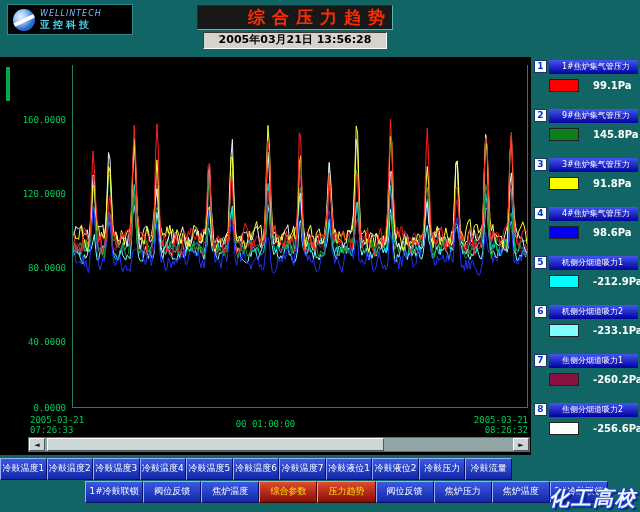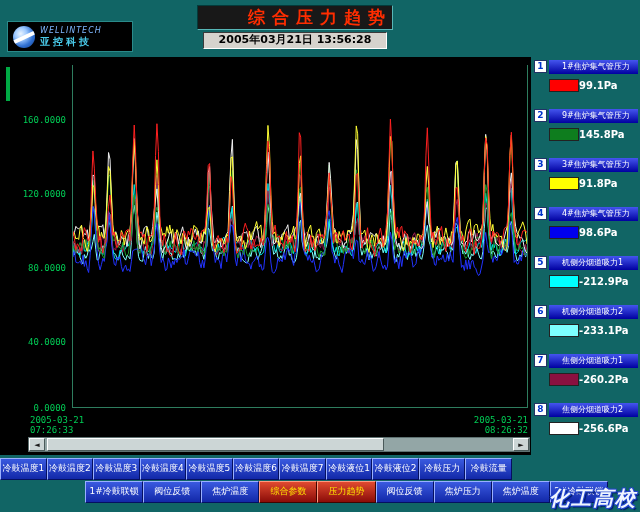--- a/index.html
+++ b/index.html
@@ -2,21 +2,21 @@
 <html><head>
 <meta charset="utf-8">
 <style>
   *{margin:0;padding:0;box-sizing:border-box}
   html,body{width:640px;height:512px;overflow:hidden;background:#0b4f4f;
     font-family:"DejaVu Sans","Liberation Sans",sans-serif}
   .screen{position:relative;width:640px;height:512px;background:#116565;overflow:hidden}
 
   
   .header{position:absolute;left:0;top:0;width:640px;height:57px}
-  .logo{position:absolute;left:7px;top:21px;width:126px;height:31px;background:#000;
+  .logo{position:absolute;left:7px;top:4px;width:126px;height:31px;background:#000;
     border:1px solid #2a8a8a;display:flex;align-items:center;gap:5px;padding:2px 5px}
   .logo-globe{width:22px;height:22px;border-radius:50%;flex:none;position:relative;overflow:hidden;
     background:radial-gradient(circle at 35% 35%,#eaf4ff 0%,#9cc8ff 30%,#2f6fd0 62%,#123f8a 100%)}
   .logo-globe::before{content:"";position:absolute;left:-4px;top:9px;width:32px;height:4px;
     background:#fff;transform:rotate(-25deg)}
   .logo-line1{font-size:8px;color:#7fb7ff;font-style:italic;letter-spacing:1px;line-height:10px}
   .logo-line2{font-size:10px;color:#49c9e8;font-weight:bold;letter-spacing:3px;line-height:12px}
   .title-box{position:absolute;left:197px;top:5px;width:196px;height:25px;background:#181818;
     border-top:1px solid #033b3b;border-left:1px solid #033b3b;
     border-bottom:1px solid #57b7b7;border-right:1px solid #57b7b7;
@@ -49,21 +49,21 @@
     border:1px solid;border-color:#fff #4a5a5a #4a5a5a #fff}
 
   
   .legend{position:absolute;left:534px;top:59px;width:104px;height:396px}
   .leg-item{height:49px}
   .leg-label-row{display:flex;align-items:center;gap:2px;height:15px}
   .leg-num{width:13px;height:13px;flex:none;background:#fff;border:1px solid #223366;
     color:#0033cc;font-size:9px;font-weight:bold;text-align:center;line-height:11px}
   .leg-bar{flex:1;height:14px;background:linear-gradient(180deg,#4455ee 0%,#0000a0 100%);
     color:#fff;font-size:8px;line-height:13px;padding-left:13px;white-space:nowrap;overflow:hidden}
-  .leg-value-row{display:flex;align-items:center;gap:0;margin:5px 16px 0 15px}
+  .leg-value-row{display:flex;align-items:center;gap:14px;margin:5px 16px 0 15px}
   .leg-swatch{width:30px;height:13px;flex:none;border:1px solid #222}
   .leg-value{font-size:10px;font-weight:bold;color:#fff;white-space:nowrap}
 
   
   .nav1{position:absolute;left:0;top:458px;width:512px;height:22px;display:flex}
   .nav2{position:absolute;left:85px;top:481px;width:523px;height:22px;display:flex}
   .nav-btn{flex:1;height:22px;background:linear-gradient(180deg,#3a5ae0 0%,#1228a8 100%);
     border-top:1px solid #9ab0ff;border-left:1px solid #9ab0ff;
     border-bottom:1px solid #051060;border-right:1px solid #051060;
     color:#fff;font-size:9px;text-align:center;line-height:19px;
@@ -111,20 +111,21 @@
         <polyline points="0.0,181.1 1.4,186.5 2.9,187.0 4.3,182.8 5.7,181.5 7.1,178.1 8.6,182.6 10.0,178.0 11.4,184.4 12.9,175.1 14.3,183.7 15.7,185.1 17.2,176.7 18.6,144.8 20.0,115.6 21.4,127.6 22.9,150.3 24.3,179.1 25.7,185.5 27.2,183.0 28.6,188.6 30.0,191.7 31.4,193.7 32.9,175.7 34.3,139.0 35.7,111.2 37.2,110.6 38.6,144.4 40.0,174.7 41.5,176.6 42.9,172.7 44.3,171.5 45.7,182.7 47.2,183.0 48.6,185.2 50.0,177.8 51.5,183.9 52.9,190.9 54.3,191.1 55.7,188.9 57.2,176.4 58.6,170.6 60.0,147.5 61.5,130.1 62.9,149.0 64.3,176.9 65.8,185.7 67.2,188.9 68.6,180.8 70.0,177.7 71.5,176.1 72.9,173.2 74.3,181.0 75.8,180.9 77.2,189.3 78.6,181.8 80.1,179.5 81.5,171.4 82.9,147.9 84.3,142.6 85.8,149.1 87.2,174.1 88.6,177.2 90.1,175.8 91.5,186.7 92.9,190.2 94.3,180.7 95.8,173.4 97.2,181.0 98.6,176.2 100.1,182.9 101.5,179.1 102.9,181.7 104.4,182.6 105.8,189.1 107.2,177.6 108.6,178.5 110.1,176.1 111.5,175.5 112.9,180.0 114.4,180.5 115.8,186.1 117.2,178.8 118.6,185.2 120.1,184.5 121.5,176.2 122.9,186.5 124.4,182.3 125.8,187.2 127.2,179.3 128.7,187.3 130.1,186.6 131.5,190.5 132.9,187.4 134.4,166.1 135.8,128.1 137.2,107.8 138.7,141.9 140.1,177.5 141.5,180.5 142.9,186.3 144.4,180.7 145.8,186.1 147.2,183.3 148.7,187.5 150.1,186.6 151.5,191.6 153.0,186.2 154.4,187.9 155.8,176.1 157.2,146.8 158.7,117.4 160.1,105.6 161.5,140.9 163.0,177.5 164.4,188.5 165.8,193.5 167.2,186.3 168.7,186.0 170.1,186.1 171.5,190.1 173.0,180.7 174.4,189.0 175.8,192.1 177.3,191.3 178.7,184.7 180.1,185.1 181.5,187.1 183.0,186.6 184.4,187.0 185.8,182.6 187.3,181.0 188.7,173.4 190.1,177.1 191.5,177.9 193.0,177.9 194.4,162.3 195.8,139.6 197.3,143.5 198.7,157.6 200.1,172.8 201.6,171.3 203.0,175.7 204.4,170.5 205.8,170.1 207.3,183.2 208.7,176.5 210.1,174.0 211.6,180.4 213.0,184.6 214.4,177.0 215.8,181.7 217.3,177.4 218.7,184.5 220.1,189.0 221.6,177.7 223.0,170.8 224.4,174.4 225.9,153.3 227.3,125.9 228.7,122.6 230.1,154.0 231.6,173.8 233.0,181.8 234.4,186.0 235.9,177.5 237.3,180.7 238.7,179.5 240.2,177.8 241.6,182.8 243.0,186.3 244.4,180.7 245.9,189.2 247.3,193.1 248.7,186.6 250.2,187.3 251.6,190.5 253.0,190.7 254.4,166.3 255.9,128.6 257.3,100.3 258.7,118.3 260.2,160.2 261.6,179.4 263.0,175.5 264.5,174.4 265.9,185.1 267.3,188.8 268.7,187.2 270.2,180.4 271.6,189.1 273.0,183.8 274.5,187.7 275.9,179.2 277.3,173.9 278.7,175.2 280.2,178.7 281.6,172.4 283.0,140.5 284.5,105.1 285.9,112.1 287.3,152.9 288.8,168.6 290.2,183.2 291.6,184.3 293.0,189.4 294.5,182.4 295.9,178.0 297.3,174.2 298.8,182.0 300.2,175.4 301.6,184.7 303.0,189.0 304.5,190.8 305.9,184.3 307.3,181.3 308.8,177.0 310.2,181.6 311.6,175.4 313.1,173.5 314.5,172.0 315.9,170.4 317.3,150.9 318.8,150.0 320.2,146.5 321.6,172.3 323.1,185.5 324.5,180.2 325.9,182.0 327.3,188.5 328.8,187.2 330.2,184.9 331.6,179.7 333.1,178.3 334.5,172.2 335.9,176.9 337.4,186.8 338.8,178.2 340.2,179.8 341.6,188.8 343.1,189.3 344.5,179.3 345.9,177.4 347.4,174.1 348.8,175.6 350.2,179.1 351.6,180.5 353.1,164.5 354.5,128.5 355.9,122.7 357.4,148.1 358.8,178.8 360.2,178.5 361.7,188.4 363.1,193.1 364.5,179.9 365.9,175.8 367.4,182.8 368.8,184.7 370.2,182.8 371.7,179.0 373.1,173.5 374.5,181.9 375.9,176.0 377.4,175.6 378.8,176.3 380.2,178.6 381.7,168.7 383.1,147.4 384.5,100.7 386.0,95.9 387.4,138.0 388.8,162.5 390.2,172.0 391.7,184.4 393.1,191.0 394.5,193.9 396.0,192.2 397.4,184.4 398.8,190.0 400.3,183.4 401.7,184.8 403.1,175.3 404.5,178.3 406.0,172.5 407.4,172.9 408.8,173.2 410.3,169.7 411.7,164.5 413.1,145.4 414.5,120.0 416.0,127.3 417.4,162.1 418.8,185.5 420.3,194.1 421.7,187.2 423.1,176.5 424.6,172.5 426.0,183.5 427.4,189.7 428.8,180.4 430.3,179.2 431.7,175.1 433.1,179.7 434.6,182.8 436.0,175.3 437.4,160.4 438.8,152.4 440.3,148.1 441.7,164.5 443.1,174.6 444.6,183.0 446.0,186.7 447.4,184.6 448.9,180.1 450.3,184.6 451.7,182.7 453.1,188.8 454.6,190.8 456.0,185.4" fill="none" stroke="#1e9e2e" stroke-width="1"></polyline>
         <polyline points="0.0,171.4 1.4,168.1 2.9,161.8 4.3,163.7 5.7,164.3 7.1,162.9 8.6,161.8 10.0,172.0 11.4,169.2 12.9,170.0 14.3,165.2 15.7,175.6 17.2,160.2 18.6,141.7 20.0,110.3 21.4,111.4 22.9,148.0 24.3,160.5 25.7,162.1 27.2,161.8 28.6,162.5 30.0,160.2 31.4,172.5 32.9,161.4 34.3,128.3 35.7,87.8 37.2,94.6 38.6,134.0 40.0,170.1 41.5,170.3 42.9,167.2 44.3,171.0 45.7,180.2 47.2,179.6 48.6,172.0 50.0,174.3 51.5,173.8 52.9,173.8 54.3,182.1 55.7,169.9 57.2,168.0 58.6,149.3 60.0,109.5 61.5,73.7 62.9,103.7 64.3,137.6 65.8,171.9 67.2,184.3 68.6,179.8 70.0,169.7 71.5,163.6 72.9,162.2 74.3,161.7 75.8,172.0 77.2,173.3 78.6,171.9 80.1,161.9 81.5,146.2 82.9,134.4 84.3,124.3 85.8,146.2 87.2,166.1 88.6,183.2 90.1,188.4 91.5,183.4 92.9,182.6 94.3,177.8 95.8,173.6 97.2,167.8 98.6,167.6 100.1,179.0 101.5,174.1 102.9,167.5 104.4,169.2 105.8,179.4 107.2,172.4 108.6,167.7 110.1,162.3 111.5,169.5 112.9,180.6 114.4,185.1 115.8,172.8 117.2,181.9 118.6,179.5 120.1,173.0 121.5,168.4 122.9,164.4 124.4,171.0 125.8,166.3 127.2,176.5 128.7,179.0 130.1,173.2 131.5,167.0 132.9,169.9 134.4,150.2 135.8,108.2 137.2,101.9 138.7,140.1 140.1,158.4 141.5,177.1 142.9,178.3 144.4,173.5 145.8,178.3 147.2,174.3 148.7,182.3 150.1,181.3 151.5,177.0 153.0,172.7 154.4,169.1 155.8,167.3 157.2,126.9 158.7,91.9 160.1,74.6 161.5,125.0 163.0,167.8 164.4,173.9 165.8,172.9 167.2,171.5 168.7,176.9 170.1,169.0 171.5,167.9 173.0,168.4 174.4,167.1 175.8,172.8 177.3,169.2 178.7,175.6 180.1,175.1 181.5,167.7 183.0,163.2 184.4,161.8 185.8,166.6 187.3,178.1 188.7,183.1 190.1,175.7 191.5,174.8 193.0,153.4 194.4,117.6 195.8,87.2 197.3,109.2 198.7,148.8 200.1,165.3 201.6,179.3 203.0,178.8 204.4,173.4 205.8,173.0 207.3,182.7 208.7,175.4 210.1,169.4 211.6,169.9 213.0,165.3 214.4,163.7 215.8,160.2 217.3,174.1 218.7,172.4 220.1,173.5 221.6,169.0 223.0,163.8 224.4,162.6 225.9,149.4 227.3,134.1 228.7,128.6 230.1,151.1 231.6,162.5 233.0,174.4 234.4,182.0 235.9,177.0 237.3,169.7 238.7,176.0 240.2,183.7 241.6,185.4 243.0,186.4 244.4,173.8 245.9,171.4 247.3,177.0 248.7,179.3 250.2,178.4 251.6,178.2 253.0,165.1 254.4,153.9 255.9,125.1 257.3,97.7 258.7,114.0 260.2,141.4 261.6,163.1 263.0,164.8 264.5,170.4 265.9,173.0 267.3,174.5 268.7,175.5 270.2,177.2 271.6,183.3 273.0,178.4 274.5,178.4 275.9,167.8 277.3,165.6 278.7,169.5 280.2,161.0 281.6,149.8 283.0,119.7 284.5,74.8 285.9,84.8 287.3,126.2 288.8,165.0 290.2,179.0 291.6,175.8 293.0,180.0 294.5,177.8 295.9,175.3 297.3,173.3 298.8,168.0 300.2,169.2 301.6,170.1 303.0,171.8 304.5,168.9 305.9,173.3 307.3,179.4 308.8,177.3 310.2,182.5 311.6,171.2 313.1,180.6 314.5,177.7 315.9,159.7 317.3,127.6 318.8,107.4 320.2,106.9 321.6,142.5 323.1,168.6 324.5,176.3 325.9,182.5 327.3,178.6 328.8,185.1 330.2,180.9 331.6,175.4 333.1,169.2 334.5,180.0 335.9,169.9 337.4,179.5 338.8,182.4 340.2,184.2 341.6,177.6 343.1,173.1 344.5,179.2 345.9,175.6 347.4,180.8 348.8,183.2 350.2,184.0 351.6,181.5 353.1,160.9 354.5,144.4 355.9,137.0 357.4,158.4 358.8,163.7 360.2,177.5 361.7,169.0 363.1,167.1 364.5,173.0 365.9,165.7 367.4,163.5 368.8,174.1 370.2,176.1 371.7,173.5 373.1,171.6 374.5,174.4 375.9,182.1 377.4,173.3 378.8,176.5 380.2,180.8 381.7,176.9 383.1,133.5 384.5,98.1 386.0,96.3 387.4,124.1 388.8,167.2 390.2,178.8 391.7,179.2 393.1,182.6 394.5,177.3 396.0,176.7 397.4,167.3 398.8,166.1 400.3,177.4 401.7,173.6 403.1,165.7 404.5,174.1 406.0,176.4 407.4,174.7 408.8,170.9 410.3,164.8 411.7,160.8 413.1,110.8 414.5,69.6 416.0,86.0 417.4,135.6 418.8,170.2 420.3,174.6 421.7,170.6 423.1,169.5 424.6,178.6 426.0,179.3 427.4,181.3 428.8,179.9 430.3,176.1 431.7,182.7 433.1,173.7 434.6,167.4 436.0,162.5 437.4,149.6 438.8,120.1 440.3,108.2 441.7,126.2 443.1,150.3 444.6,162.0 446.0,168.3 447.4,170.0 448.9,173.8 450.3,172.4 451.7,175.3 453.1,182.1 454.6,186.9 456.0,188.6" fill="none" stroke="#f0f0f0" stroke-width="1"></polyline>
         <polyline points="0.0,168.7 1.4,168.6 2.9,174.5 4.3,173.5 5.7,175.0 7.1,163.9 8.6,160.6 10.0,173.3 11.4,175.1 12.9,182.8 14.3,187.1 15.7,180.3 17.2,164.0 18.6,147.6 20.0,120.9 21.4,122.2 22.9,142.9 24.3,165.9 25.7,161.3 27.2,175.5 28.6,167.7 30.0,172.7 31.4,173.8 32.9,159.5 34.3,132.9 35.7,101.8 37.2,106.5 38.6,129.4 40.0,159.8 41.5,171.9 42.9,168.1 44.3,175.7 45.7,176.0 47.2,176.5 48.6,166.0 50.0,169.6 51.5,180.5 52.9,171.6 54.3,167.7 55.7,165.6 57.2,167.3 58.6,148.3 60.0,103.0 61.5,75.4 62.9,98.4 64.3,146.4 65.8,159.9 67.2,175.8 68.6,172.7 70.0,175.9 71.5,179.7 72.9,169.7 74.3,162.4 75.8,166.0 77.2,177.2 78.6,176.7 80.1,171.8 81.5,154.7 82.9,120.3 84.3,95.1 85.8,119.9 87.2,159.6 88.6,164.2 90.1,170.8 91.5,168.6 92.9,171.8 94.3,162.1 95.8,168.8 97.2,160.5 98.6,169.0 100.1,164.4 101.5,177.1 102.9,172.4 104.4,165.1 105.8,168.7 107.2,173.2 108.6,179.5 110.1,168.9 111.5,170.9 112.9,173.3 114.4,180.0 115.8,181.3 117.2,174.9 118.6,177.7 120.1,167.7 121.5,160.8 122.9,162.7 124.4,163.5 125.8,171.6 127.2,178.0 128.7,168.4 130.1,177.2 131.5,165.0 132.9,168.7 134.4,151.5 135.8,143.6 137.2,142.4 138.7,162.6 140.1,181.0 141.5,183.0 142.9,187.4 144.4,180.4 145.8,178.4 147.2,177.9 148.7,174.3 150.1,174.6 151.5,178.9 153.0,178.5 154.4,169.8 155.8,171.5 157.2,141.8 158.7,93.0 160.1,92.1 161.5,134.8 163.0,162.5 164.4,176.3 165.8,176.9 167.2,172.0 168.7,171.6 170.1,179.9 171.5,176.0 173.0,184.2 174.4,181.6 175.8,173.7 177.3,166.6 178.7,175.3 180.1,167.9 181.5,166.3 183.0,162.0 184.4,157.0 185.8,164.4 187.3,162.7 188.7,160.4 190.1,175.2 191.5,173.9 193.0,150.1 194.4,99.8 195.8,60.6 197.3,81.9 198.7,129.5 200.1,156.7 201.6,169.3 203.0,167.2 204.4,177.1 205.8,177.4 207.3,181.6 208.7,172.5 210.1,175.4 211.6,167.8 213.0,169.1 214.4,171.2 215.8,171.5 217.3,177.5 218.7,170.4 220.1,168.3 221.6,161.6 223.0,174.3 224.4,173.5 225.9,147.8 227.3,98.6 228.7,91.1 230.1,135.7 231.6,170.2 233.0,184.7 234.4,175.1 235.9,168.3 237.3,163.5 238.7,160.6 240.2,172.2 241.6,171.8 243.0,181.5 244.4,168.9 245.9,166.1 247.3,164.3 248.7,171.5 250.2,178.9 251.6,175.6 253.0,171.0 254.4,160.3 255.9,131.8 257.3,110.8 258.7,127.4 260.2,146.0 261.6,169.6 263.0,165.3 264.5,178.1 265.9,178.4 267.3,167.0 268.7,171.8 270.2,170.7 271.6,166.5 273.0,174.2 274.5,175.9 275.9,165.9 277.3,166.2 278.7,166.8 280.2,166.9 281.6,155.1 283.0,109.5 284.5,61.1 285.9,69.0 287.3,131.5 288.8,168.6 290.2,169.5 291.6,168.1 293.0,165.5 294.5,173.3 295.9,182.9 297.3,188.0 298.8,176.8 300.2,170.2 301.6,173.2 303.0,181.8 304.5,169.3 305.9,170.4 307.3,177.9 308.8,173.6 310.2,175.1 311.6,182.9 313.1,179.4 314.5,173.5 315.9,147.7 317.3,113.7 318.8,71.6 320.2,76.8 321.6,126.4 323.1,164.2 324.5,174.3 325.9,166.9 327.3,169.0 328.8,173.0 330.2,181.0 331.6,186.2 333.1,184.4 334.5,173.7 335.9,180.0 337.4,181.7 338.8,176.5 340.2,178.8 341.6,172.9 343.1,179.4 344.5,179.5 345.9,169.6 347.4,169.8 348.8,174.0 350.2,171.3 351.6,169.0 353.1,154.5 354.5,121.3 355.9,101.9 357.4,120.8 358.8,159.7 360.2,172.7 361.7,183.1 363.1,169.0 364.5,167.7 365.9,161.7 367.4,170.6 368.8,180.2 370.2,172.7 371.7,177.8 373.1,171.1 374.5,163.4 375.9,170.7 377.4,178.6 378.8,179.9 380.2,167.1 381.7,168.6 383.1,140.0 384.5,100.5 386.0,96.5 387.4,133.4 388.8,167.5 390.2,167.1 391.7,172.9 393.1,177.0 394.5,166.5 396.0,159.8 397.4,155.8 398.8,154.6 400.3,170.7 401.7,169.9 403.1,161.4 404.5,159.8 406.0,160.2 407.4,168.6 408.8,165.9 410.3,163.4 411.7,157.1 413.1,105.4 414.5,71.7 416.0,85.1 417.4,127.5 418.8,154.0 420.3,166.5 421.7,159.9 423.1,172.8 424.6,169.3 426.0,172.8 427.4,170.7 428.8,172.2 430.3,171.6 431.7,180.7 433.1,185.3 434.6,186.0 436.0,182.1 437.4,142.6 438.8,90.6 440.3,70.2 441.7,108.5 443.1,156.8 444.6,172.4 446.0,173.6 447.4,167.5 448.9,164.3 450.3,161.3 451.7,157.3 453.1,161.4 454.6,168.5 456.0,179.7" fill="none" stroke="#ffff33" stroke-width="1"></polyline>
         <polyline points="0.0,166.7 1.4,173.8 2.9,185.2 4.3,179.4 5.7,180.7 7.1,185.8 8.6,186.0 10.0,171.7 11.4,163.1 12.9,166.9 14.3,172.1 15.7,176.4 17.2,171.4 18.6,121.6 20.0,86.2 21.4,103.4 22.9,137.6 24.3,158.8 25.7,177.8 27.2,171.5 28.6,181.0 30.0,188.8 31.4,180.3 32.9,177.4 34.3,161.9 35.7,141.6 37.2,130.4 38.6,148.1 40.0,170.8 41.5,167.5 42.9,179.9 44.3,183.2 45.7,179.9 47.2,176.1 48.6,167.7 50.0,170.6 51.5,173.1 52.9,166.8 54.3,165.6 55.7,164.8 57.2,176.3 58.6,147.7 60.0,95.3 61.5,60.2 62.9,89.1 64.3,145.3 65.8,159.8 67.2,168.7 68.6,167.3 70.0,173.1 71.5,169.5 72.9,177.0 74.3,187.2 75.8,171.7 77.2,171.9 78.6,170.2 80.1,170.5 81.5,149.5 82.9,90.9 84.3,58.9 85.8,86.9 87.2,151.9 88.6,174.7 90.1,181.1 91.5,169.9 92.9,176.7 94.3,187.0 95.8,186.1 97.2,190.7 98.6,191.7 100.1,190.6 101.5,181.0 102.9,168.2 104.4,177.6 105.8,185.7 107.2,188.4 108.6,190.3 110.1,176.7 111.5,166.4 112.9,169.3 114.4,174.7 115.8,166.5 117.2,170.2 118.6,163.8 120.1,165.7 121.5,172.7 122.9,175.1 124.4,170.6 125.8,171.9 127.2,176.5 128.7,168.4 130.1,165.5 131.5,167.0 132.9,162.3 134.4,141.6 135.8,100.9 137.2,98.8 138.7,139.8 140.1,171.9 141.5,184.6 142.9,181.8 144.4,173.9 145.8,171.0 147.2,176.2 148.7,173.4 150.1,181.4 151.5,188.0 153.0,182.4 154.4,173.3 155.8,178.0 157.2,148.5 158.7,111.9 160.1,118.6 161.5,150.4 163.0,177.5 164.4,188.9 165.8,187.4 167.2,183.3 168.7,185.0 170.1,174.5 171.5,164.4 173.0,158.7 174.4,163.0 175.8,166.3 177.3,177.0 178.7,184.7 180.1,180.5 181.5,174.5 183.0,182.5 184.4,180.8 185.8,180.5 187.3,181.1 188.7,173.7 190.1,178.2 191.5,181.0 193.0,151.3 194.4,107.7 195.8,76.3 197.3,89.1 198.7,132.0 200.1,169.9 201.6,166.6 203.0,160.5 204.4,172.1 205.8,172.7 207.3,171.2 208.7,178.9 210.1,179.2 211.6,183.9 213.0,173.7 214.4,167.0 215.8,179.2 217.3,175.4 218.7,178.1 220.1,171.1 221.6,182.3 223.0,187.3 224.4,173.3 225.9,127.1 227.3,67.9 228.7,72.3 230.1,129.4 231.6,175.4 233.0,187.1 234.4,185.8 235.9,185.0 237.3,186.8 238.7,171.0 240.2,182.7 241.6,175.1 243.0,186.0 244.4,182.1 245.9,179.5 247.3,169.5 248.7,172.3 250.2,169.8 251.6,174.5 253.0,169.2 254.4,154.8 255.9,137.0 257.3,108.2 258.7,128.5 260.2,147.3 261.6,178.4 263.0,169.9 264.5,167.5 265.9,173.7 267.3,177.0 268.7,178.2 270.2,169.0 271.6,166.1 273.0,176.0 274.5,172.7 275.9,171.3 277.3,169.5 278.7,181.2 280.2,185.4 281.6,175.6 283.0,141.2 284.5,110.2 285.9,108.7 287.3,139.1 288.8,171.0 290.2,183.7 291.6,177.1 293.0,177.0 294.5,172.1 295.9,163.2 297.3,179.1 298.8,178.8 300.2,183.6 301.6,186.4 303.0,192.1 304.5,179.0 305.9,178.8 307.3,169.8 308.8,163.5 310.2,171.3 311.6,182.1 313.1,172.8 314.5,163.1 315.9,148.3 317.3,101.8 318.8,54.3 320.2,79.7 321.6,125.1 323.1,152.5 324.5,168.0 325.9,162.5 327.3,173.4 328.8,163.6 330.2,161.7 331.6,172.9 333.1,166.3 334.5,169.1 335.9,169.8 337.4,181.7 338.8,188.2 340.2,182.8 341.6,175.7 343.1,178.8 344.5,176.0 345.9,181.1 347.4,181.4 348.8,170.5 350.2,175.2 351.6,171.1 353.1,145.6 354.5,90.4 355.9,63.0 357.4,101.6 358.8,146.3 360.2,173.8 361.7,167.6 363.1,177.1 364.5,180.3 365.9,174.7 367.4,165.6 368.8,166.0 370.2,161.9 371.7,175.2 373.1,181.1 374.5,187.0 375.9,174.3 377.4,182.2 378.8,179.1 380.2,178.5 381.7,167.1 383.1,154.7 384.5,123.4 386.0,123.0 387.4,141.0 388.8,167.9 390.2,176.6 391.7,171.1 393.1,183.9 394.5,187.1 396.0,181.4 397.4,169.5 398.8,164.3 400.3,167.6 401.7,182.1 403.1,190.1 404.5,176.8 406.0,183.2 407.4,184.0 408.8,183.5 410.3,172.7 411.7,153.6 413.1,109.2 414.5,73.1 416.0,80.0 417.4,125.5 418.8,168.9 420.3,177.6 421.7,166.5 423.1,172.0 424.6,168.7 426.0,167.9 427.4,169.5 428.8,180.0 430.3,175.8 431.7,173.8 433.1,164.4 434.6,162.5 436.0,161.8 437.4,140.4 438.8,90.7 440.3,67.4 441.7,103.1 443.1,161.7 444.6,169.2 446.0,180.1 447.4,180.2 448.9,177.7 450.3,172.1 451.7,166.5 453.1,166.1 454.6,165.9 456.0,168.3" fill="none" stroke="#ff2020" stroke-width="1"></polyline>
       </svg>
 
     <div class="xlab xl-left">
       <div>2005-03-21</div>
       <div>07:26:33</div>
     </div>
+    <div class="xlab xl-center">00 01:00:00</div>
     <div class="xlab xl-right">
       <div>2005-03-21</div>
       <div>08:26:32</div>
     </div>
 
     <div class="scrollbar">
       <div class="sb-btn">◄</div>
       <div class="sb-track">
         <div class="sb-thumb"></div>
       </div>

